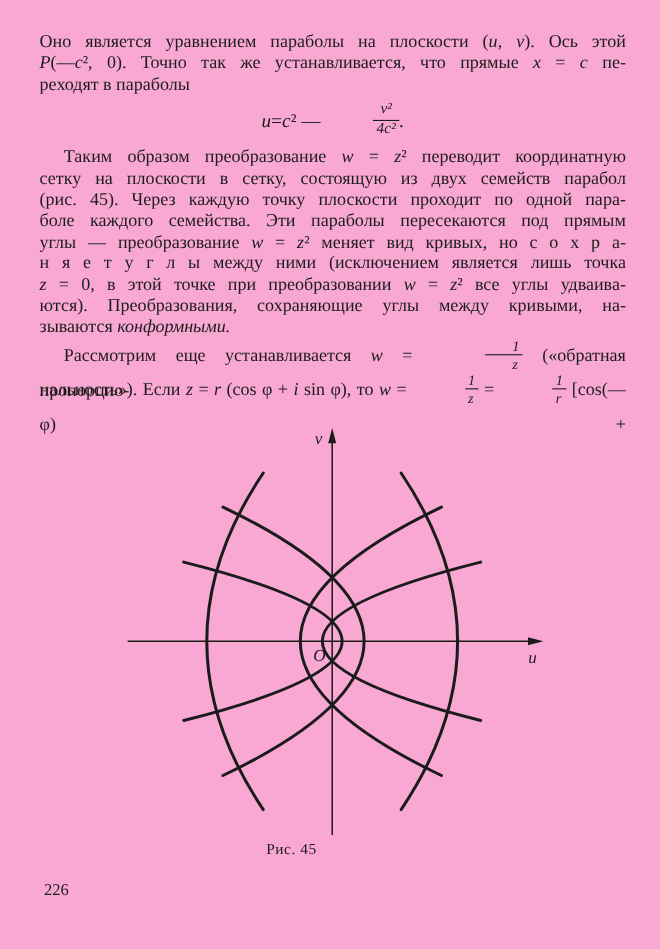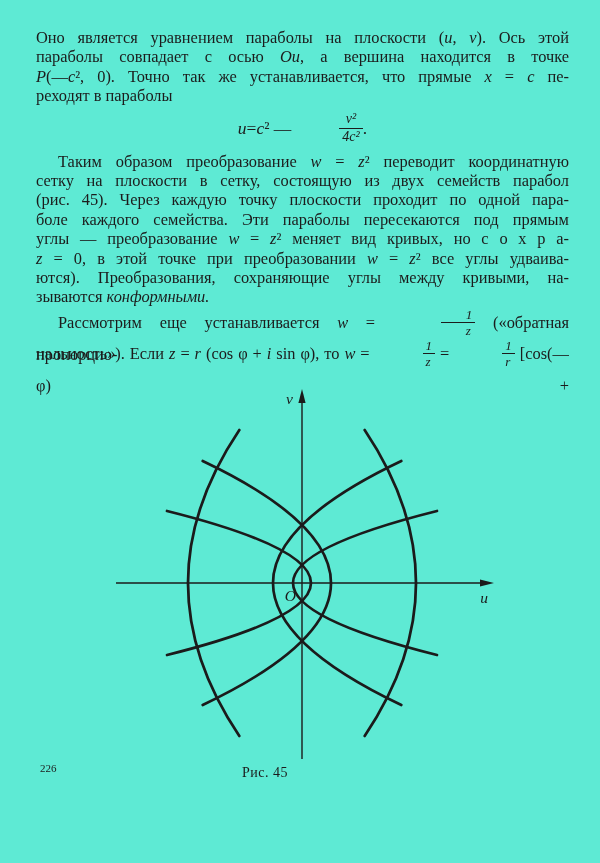--- a/index.html
+++ b/index.html
@@ -1,60 +1,60 @@
 <!DOCTYPE html>
 <html><head>
 <meta charset="utf-8">
 <style>
   html,body{margin:0;padding:0;background:#e8e8e8;}
-  .page{position:relative;width:600px;height:863px;background:#5eead4;overflow:hidden;
+  .page{position:relative;width:600px;height:863px;background:#f9a8d4;overflow:hidden;
         font-family:"Liberation Serif",serif;color:#1c1c1c;}
   .text-block{position:absolute;left:36px;top:28px;width:533px;font-size:16.4px;}
   .tline{height:19.4px;line-height:19.4px;text-align:justify;text-align-last:justify;}
   .tline.lastline{text-align-last:left;}
   .tline.indent{text-indent:22px;}
   .tline.tall{height:31px;line-height:31px;}
   .it{font-style:italic;}
   .frac{display:inline-block;vertical-align:middle;text-align:center;line-height:1.05;
         font-style:italic;transform:translateY(-1px);margin-left:48px;}
   .frac .fnum{display:block;font-size:0.8em;padding:0 3px 1px;}
   .frac .fden{display:block;font-size:0.8em;border-top:1.4px solid #1c1c1c;padding:1px 3px 0;}
   .formula{height:46px;display:flex;align-items:center;justify-content:center;
            font-size:17.5px;margin:0;}
   .formula .frac{transform:none;}
   .fig-svg{position:absolute;left:0;top:0;width:600px;height:863px;}
   .figure-caption{position:absolute;left:242px;top:765px;width:120px;text-align:left;
                   font-size:14px;letter-spacing:0.5px;}
-  .page-number{position:absolute;left:40px;top:762px;font-size:11px;}
+  .page-number{position:absolute;left:40px;top:802px;font-size:15px;}
 </style>
 </head>
 <body>
 
 <div class="page">
   <div class="text-block">
       <div class="tline"><span>Оно является уравнением параболы на плоскости (</span><span class="it">u</span><span>, </span><span class="it">v</span><span>). Ось этой</span></div>
-      <div class="tline"><span>параболы совпадает с осью </span><span class="it">Ou</span><span>, а вершина находится в точке</span></div>
       <div class="tline"><span class="it">P</span><span>(—</span><span class="it">c</span><span>², 0). Точно так же устанавливается, что прямые </span><span class="it">x</span><span> = </span><span class="it">c</span><span> пе-</span></div>
       <div class="tline lastline"><span>реходят в параболы</span></div>
       <div class="formula">
         <span class="it">u</span>
         <span> = </span>
         <span class="it">c</span>
         <span>² — </span>
         <span class="frac">
           <span class="fnum">v²</span>
           <span class="fden">4c²</span>
         </span>
         <span>.</span>
       </div>
       <div class="tline indent"><span>Таким образом преобразование </span><span class="it">w</span><span> = </span><span class="it">z</span><span>² переводит координатную</span></div>
       <div class="tline"><span>сетку на плоскости в сетку, состоящую из двух семейств парабол</span></div>
       <div class="tline"><span>(рис. 45). Через каждую точку плоскости проходит по одной пара-</span></div>
       <div class="tline"><span>боле каждого семейства. Эти параболы пересекаются под прямым</span></div>
       <div class="tline"><span>углы — преобразование </span><span class="it">w</span><span> = </span><span class="it">z</span><span>² меняет вид кривых, но с о х р а-</span></div>
+      <div class="tline"><span>н я е т  у г л ы  между ними (исключением является лишь точка</span></div>
       <div class="tline"><span class="it">z</span><span> = 0, в этой точке при преобразовании </span><span class="it">w</span><span> = </span><span class="it">z</span><span>² все углы удваива-</span></div>
       <div class="tline"><span>ются). Преобразования, сохраняющие углы между кривыми, на-</span></div>
       <div class="tline lastline"><span>зываются </span><span class="it">конформными.</span></div>
       <div class="tline tall indent"><span>Рассмотрим еще устанавливается </span><span class="it">w</span><span> = </span><span class="frac"><span class="fnum">1</span><span class="fden">z</span></span><span> («обратная пропорцио-</span></div>
       <div class="tline tall"><span>нальность»). Если </span><span class="it">z</span><span> = </span><span class="it">r</span><span> (cos φ + </span><span class="it">i</span><span> sin φ), то </span><span class="it">w</span><span> = </span><span class="frac"><span class="fnum">1</span><span class="fden">z</span></span><span> = </span><span class="frac"><span class="fnum">1</span><span class="fden">r</span></span><span> [cos(—φ) +</span></div>
     </div>
   <svg class="fig-svg" viewBox="0 0 600 863">
       <line x1="116" y1="583" x2="481" y2="583" stroke="#1b1b1b" stroke-width="1.4"></line>
       <line x1="302" y1="759" x2="302" y2="402" stroke="#1b1b1b" stroke-width="1.4"></line>
       <polygon points="494,583 480,579.4 480,586.6" fill="#1b1b1b"></polygon>

